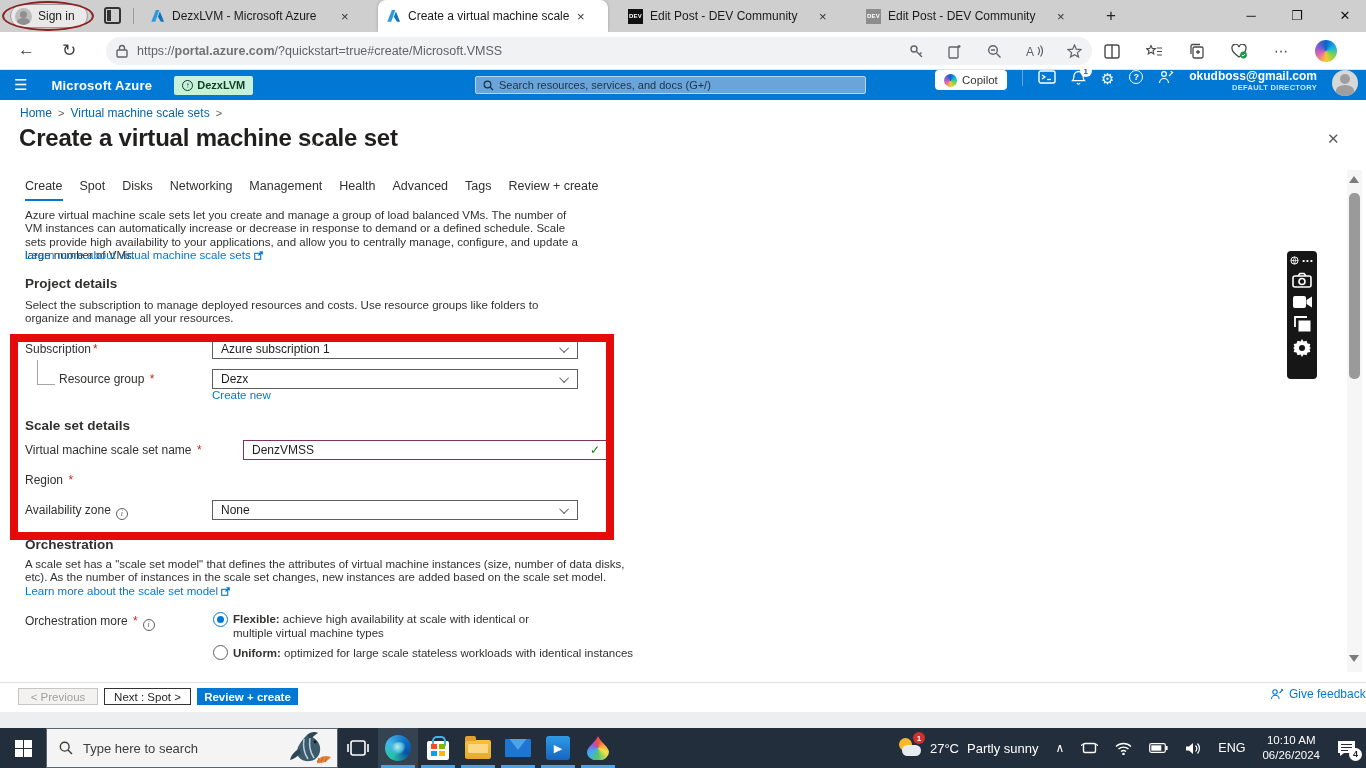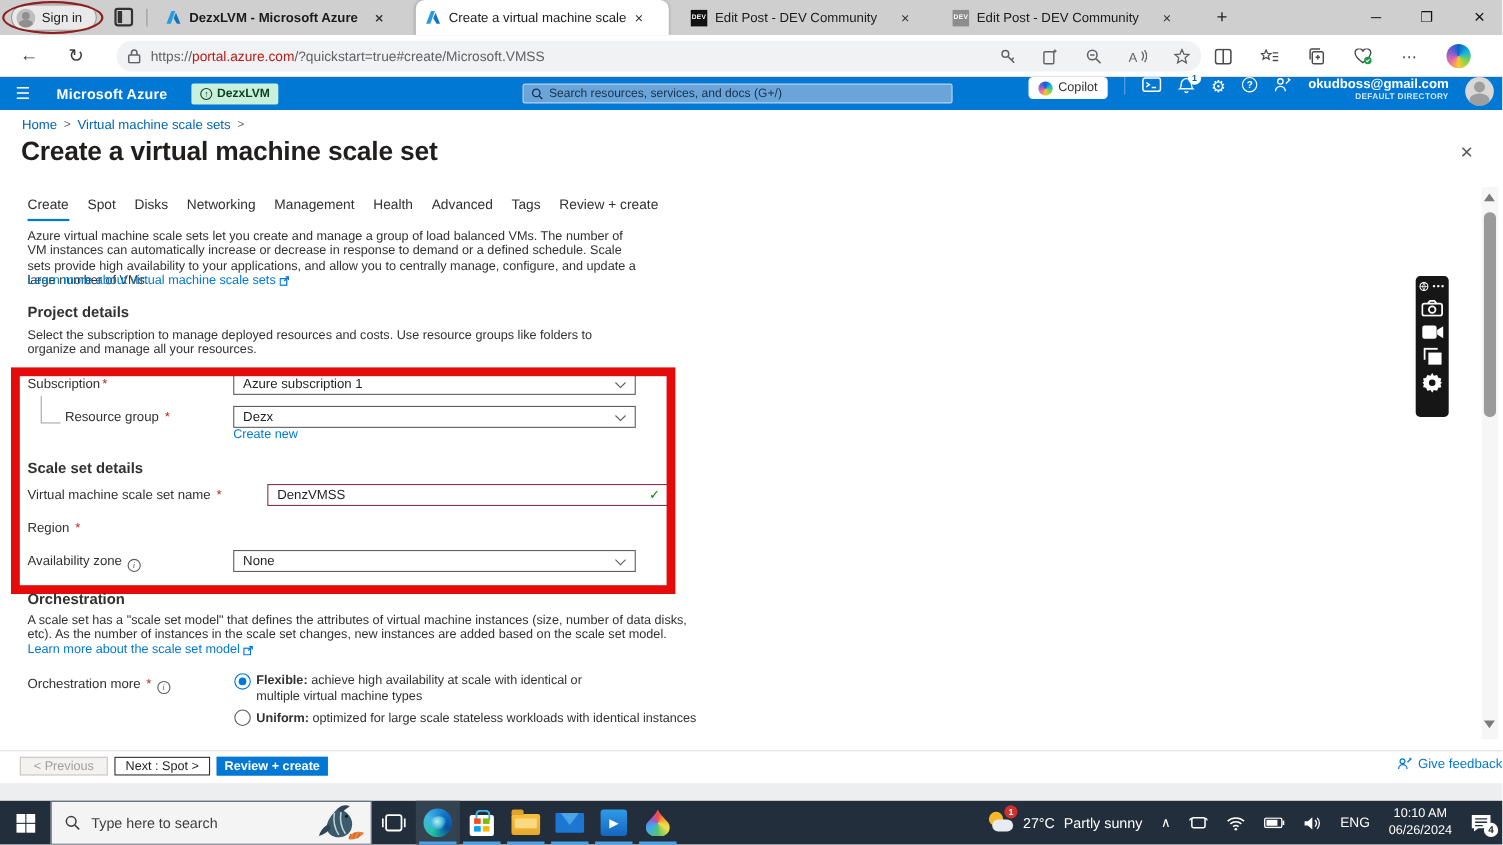--- a/index.html
+++ b/index.html
@@ -28,21 +28,21 @@
   .fav-dev { width:15px; height:15px; flex:0 0 15px; background:#111; color:#fff; font-size:6px; font-weight:bold; display:flex; align-items:center; justify-content:center; letter-spacing:.3px; }
   .fav-dev.gray { background:#8d8d8d; }
   .newtab-btn { left:1106px; top:6px; font-size:17px; color:#222; }
   .win-btn { top:0px; width:34px; height:30px; display:flex; align-items:center; justify-content:center; color:#111; font-size:13px; }
 
   
   .navbar { left:0; top:32px; width:1366px; height:38px; background:#ffffff; border-bottom:1px solid #e3e3e3; }
   .nav-ico { color:#3c3c3c; font-size:17px; }
   .url-pill { left:106px; top:5px; width:986px; height:28px; background:#f1f2f3; border-radius:14px; display:flex; align-items:center; padding:0 10px; }
   .url-text { font-size:12.5px; color:#5f6368; white-space:nowrap; }
-  .url-text b { color:#b91c1c; font-weight:normal; }
+  .url-text b { color:#737373; font-weight:bold; }
   .pill-icons { margin-left:auto; display:flex; align-items:center; gap:24px; }
   .toolbar-icons { left:1104px; top:5px; height:28px; display:flex; align-items:center; gap:26px; }
   svg.ic { display:block; }
 
   
   .azbar { left:0; top:70px; width:1366px; height:30px; background:#0078d4; display:flex; align-items:center; }
   .az-burger { color:#fff; font-size:15px; margin-left:14px; }
   .az-brand { color:#fff; font-size:13px; font-weight:bold; margin-left:24px; letter-spacing:.2px; }
   .upgrade-badge { margin-left:22px; background:#c9f0da; color:#0b3d27; font-size:11px; font-weight:bold; height:19px; display:flex; align-items:center; gap:4px; padding:0 8px; border-radius:2px; }
   .upg-circ { width:11px; height:11px; border:1px solid #0b3d27; border-radius:50%; display:flex; align-items:center; justify-content:center; font-size:8px; }
@@ -158,21 +158,21 @@
 
   <div class="abs tabstrip">
     <div class="abs signin-btn">
       <span class="signin-avatar"></span>
       <span class="signin-label">Sign in</span>
     </div>
     <div class="abs signin-ellipse"></div>
     <div class="abs ws-icon"></div>
     <div class="abs tab-divider"></div>
 
-    <div class="abs btab inactive" style="left:142px;width:222px;font-weight:bold;">
+    <div class="abs btab inactive" style="left:142px;width:222px;">
       <svg class="fav-azure" viewBox="0 0 16 15">
           <path d="M6.2 1 L10 1 L5.6 13.6 L1.4 13.6 Z" fill="#2a9be0"></path>
           <path d="M10.6 2.8 L15 13.6 L11.6 13.6 L8.4 8.2 Z" fill="#1173bc"></path>
         </svg>
       <span class="tab-title">DezxLVM - Microsoft Azure</span>
       <span class="tab-x">×</span>
     </div>
     <div class="abs btab active" style="left:378px;width:230px;">
       <svg class="fav-azure" viewBox="0 0 16 15">
           <path d="M6.2 1 L10 1 L5.6 13.6 L1.4 13.6 Z" fill="#2a9be0"></path>

